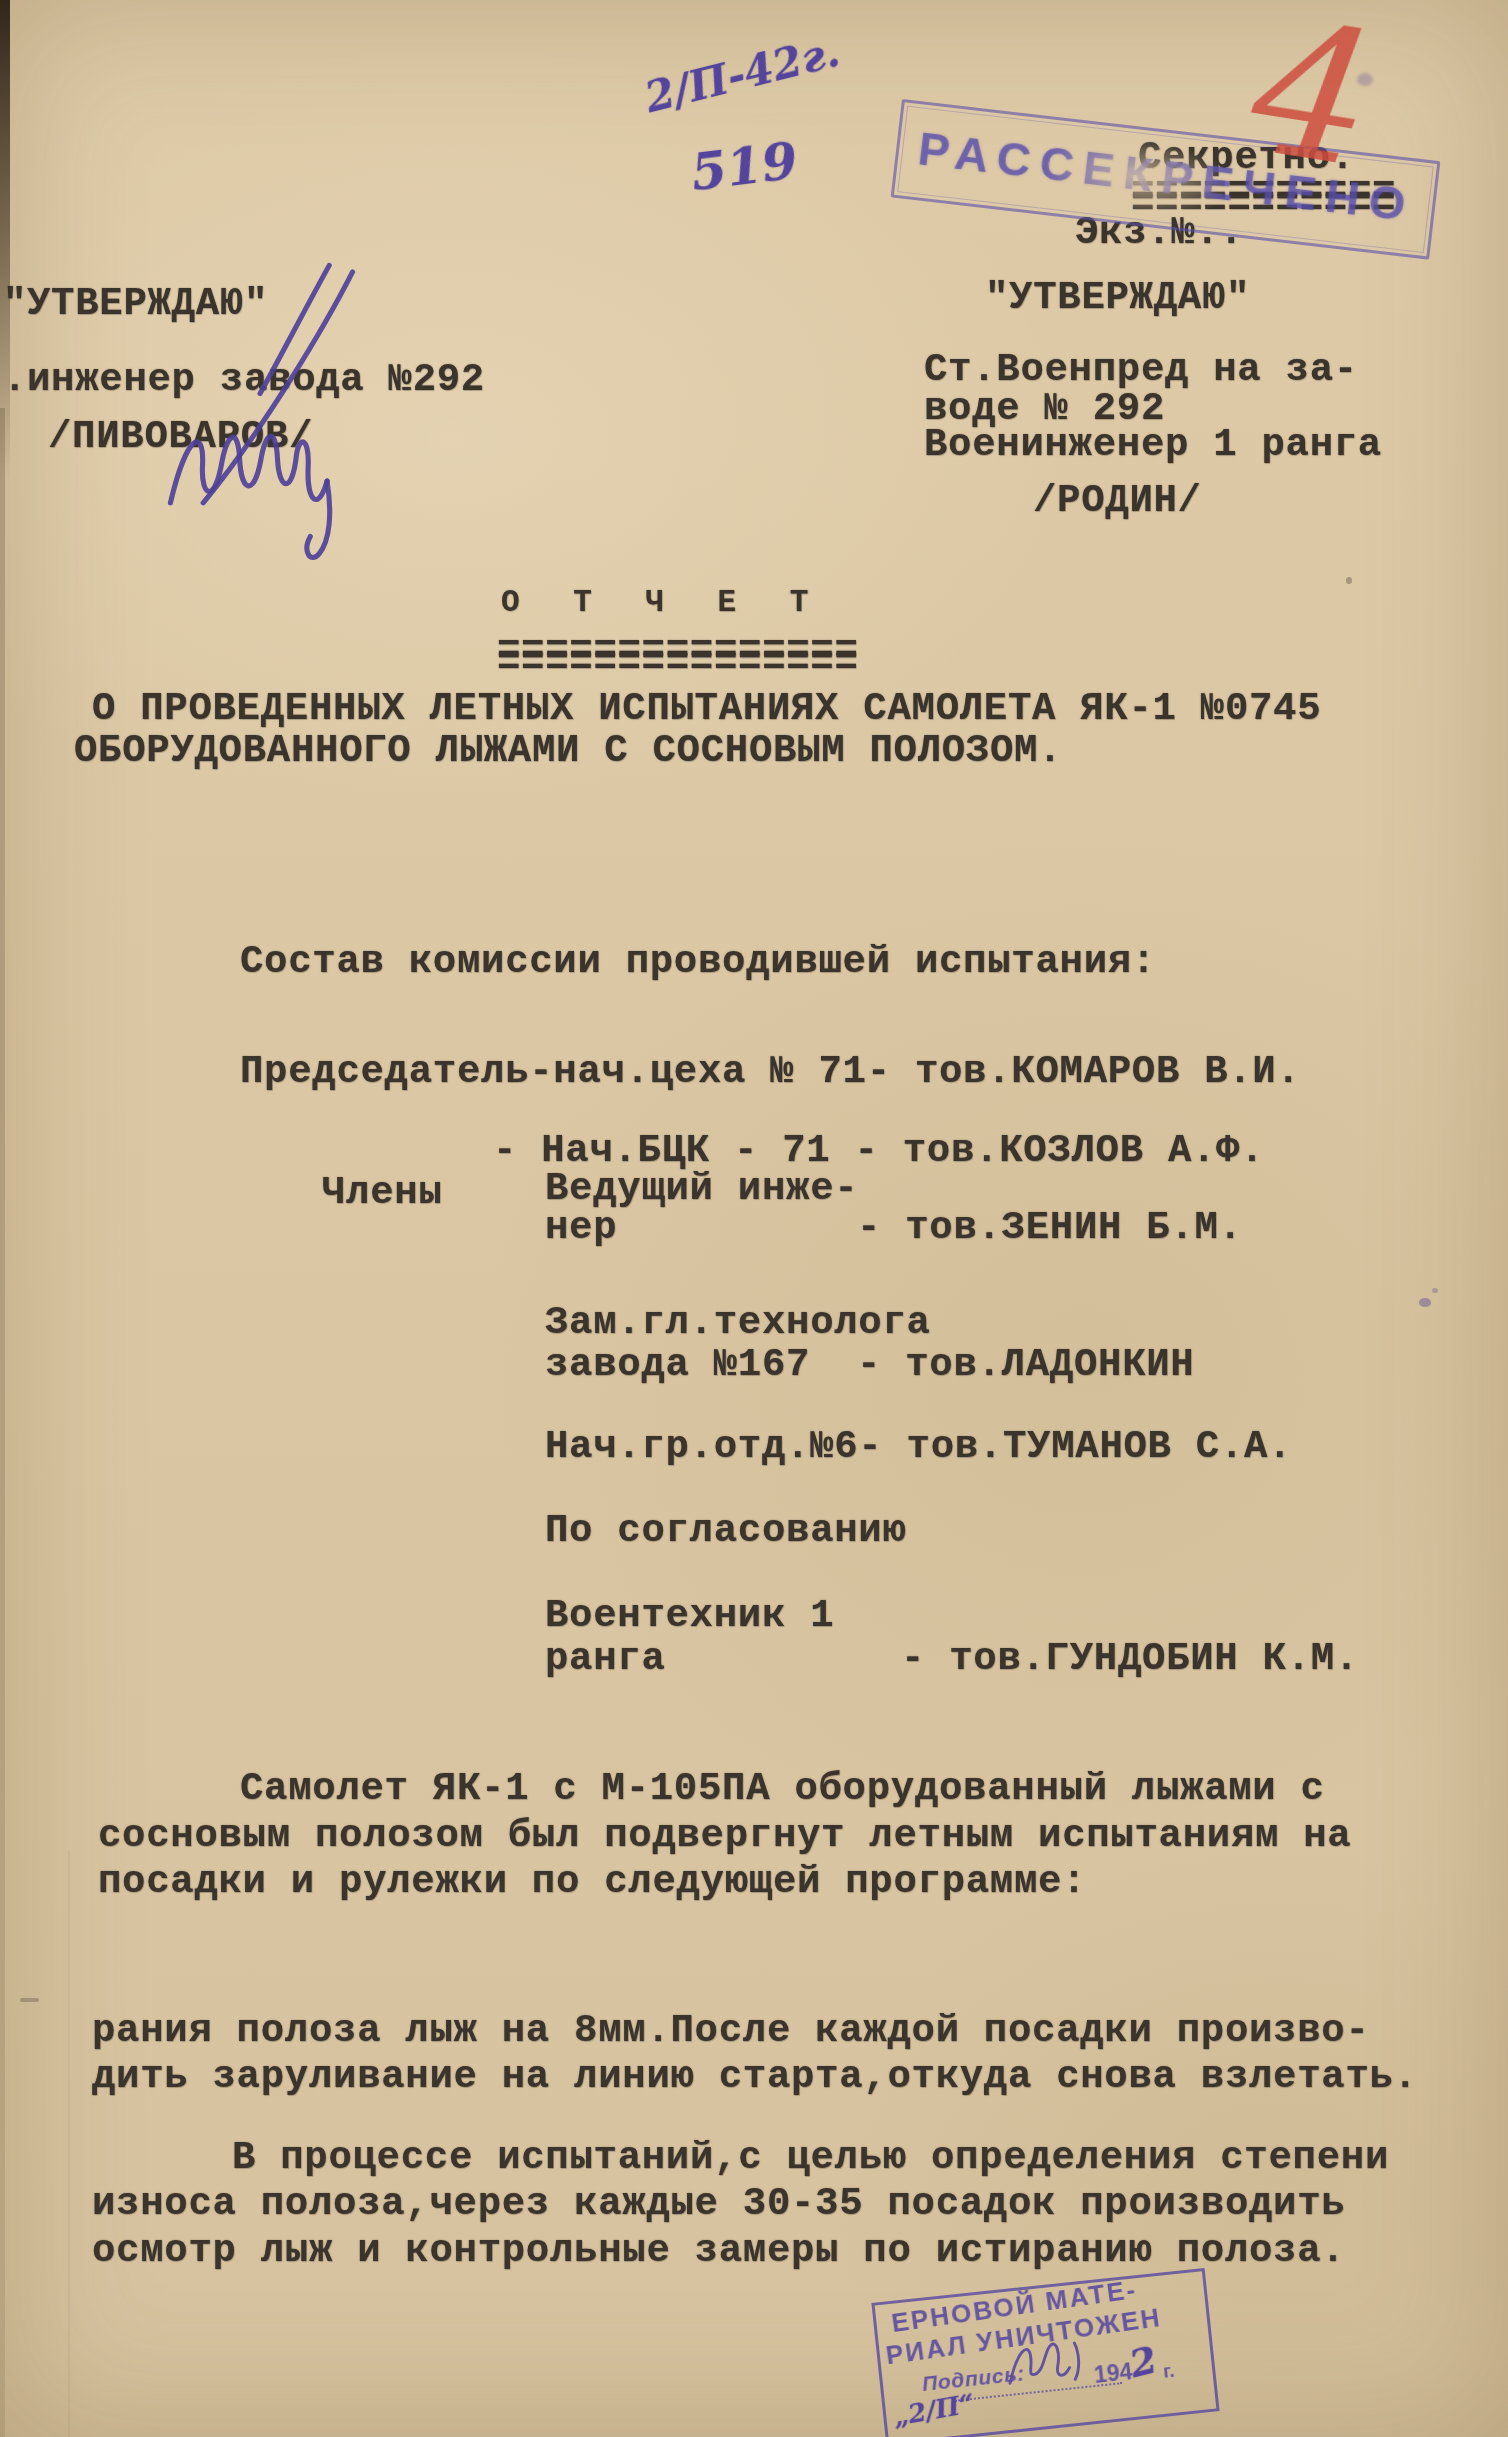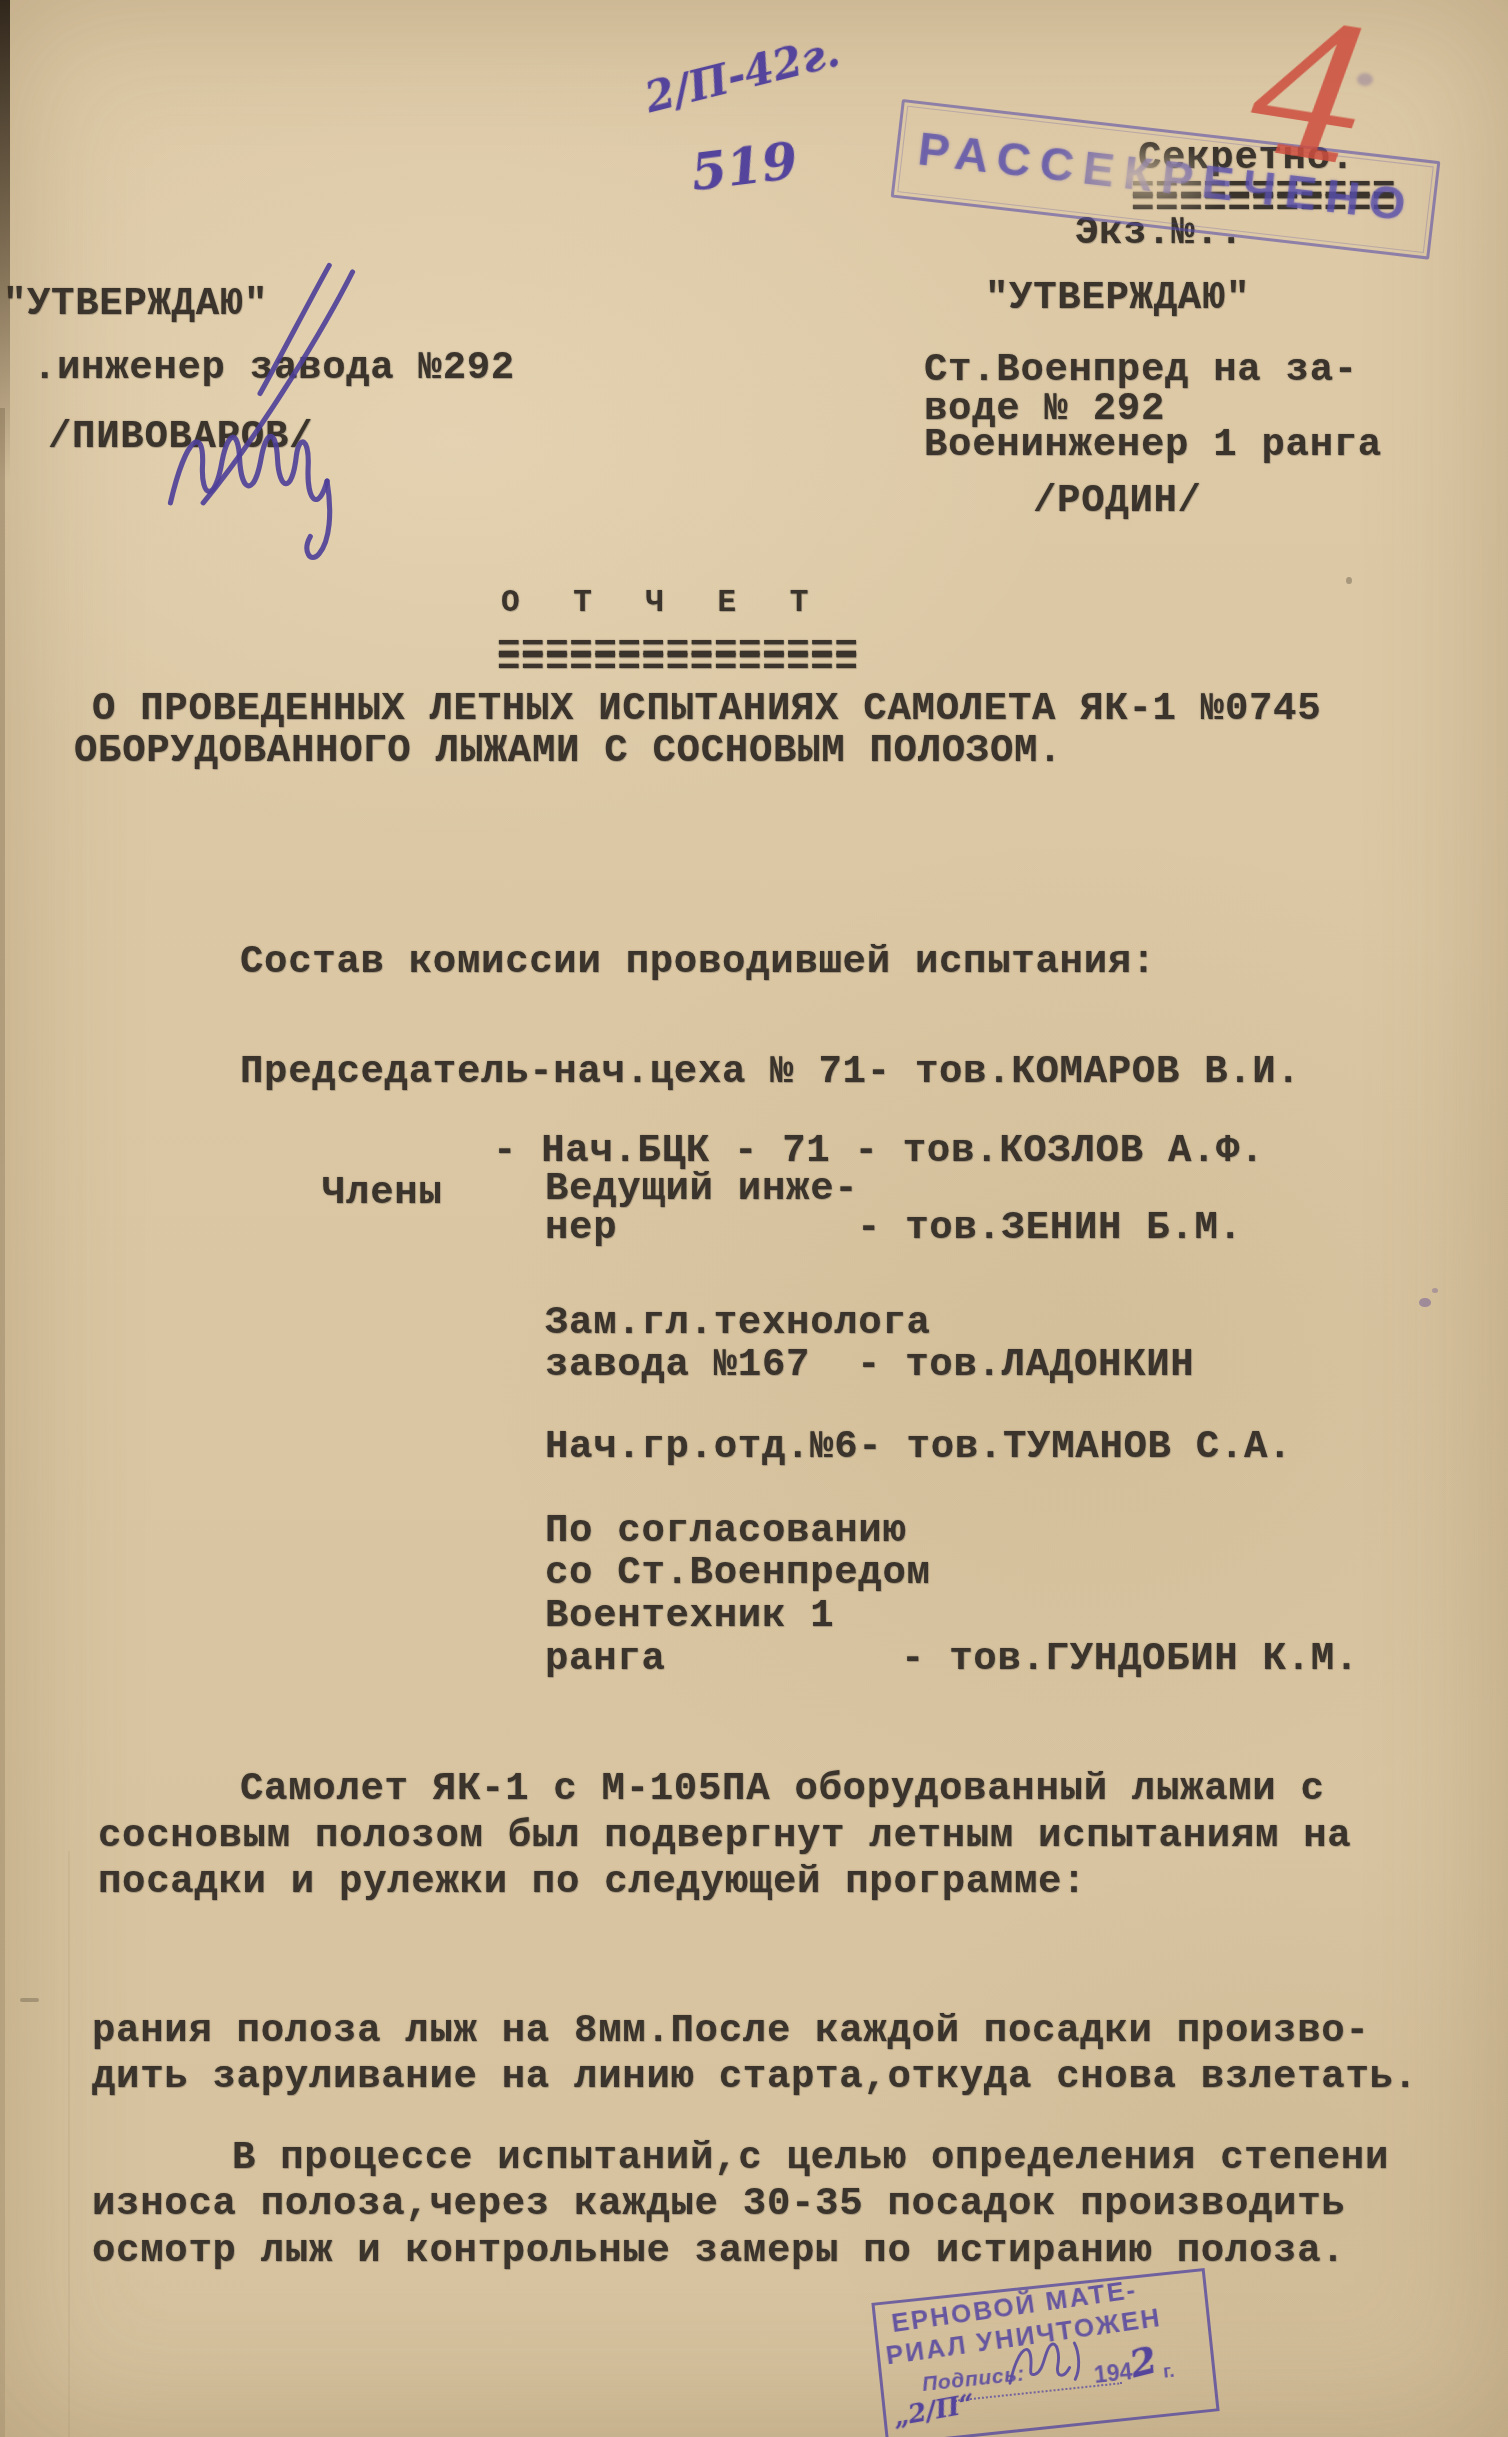--- a/index.html
+++ b/index.html
@@ -130,21 +130,21 @@
   <div class="tw" style="left:1075px;top:213px;">Экз.№..</div>
 
   <div class="rass">
     <div class="rass-label">РАССЕКРЕЧЕНО</div>
     <div class="rass-wear"></div>
   </div>
 
   <div class="red4">4</div>
 
   <div class="tw" style="left:2.9px;top:284px;">"УТВЕРЖДАЮ"</div>
-  <div class="tw" style="left:2.9px;top:348px;margin-left:30px;">.инженер завода №292</div>
+  <div class="tw" style="left:2.9px;top:360px;">.инженер завода №292</div>
   <div class="tw" style="left:48px;top:417px;">/ПИВОВАРОВ/</div>
 
   <svg class="sig" style="left:152px;top:261px;" width="219" height="306" viewBox="0 0 300 420">
     <path d="M275,15 C238,88 155,228 70,332"></path>
     <path d="M243,6 C214,58 178,128 148,182"></path>
     <path d="M25,332 C47,238 72,226 69,282 C67,324 86,334 96,274 C104,234 118,229 120,272 C122,316 140,327 150,268 C157,232 170,230 172,272 C174,314 192,322 198,266 C202,238 216,243 214,283 C212,330 228,345 240,302"></path>
     <path d="M240,302 C247,346 244,384 229,402 C217,416 206,398 217,378"></path>
   </svg>
 
   <div class="tw" style="left:985px;top:278px;">"УТВЕРЖДАЮ"</div>
@@ -170,21 +170,20 @@
   <div class="tw" style="left:545px;top:1208px;">нер</div>
   <div class="tw" style="left:857px;top:1208px;">- тов.ЗЕНИН Б.М.</div>
 
   <div class="tw" style="left:545px;top:1303px;">Зам.гл.технолога</div>
   <div class="tw" style="left:545px;top:1345px;">завода №167</div>
   <div class="tw" style="left:857px;top:1345px;">- тов.ЛАДОНКИН</div>
 
   <div class="tw" style="left:545px;top:1427px;">Нач.гр.отд.№6- тов.ТУМАНОВ С.А.</div>
 
   <div class="tw" style="left:545px;top:1511px;">По согласованию</div>
-  <div class="tw" style="left:545px;top:1553px;">со Ст.Военпредом</div>
   <div class="tw" style="left:545px;top:1596px;">Воентехник 1</div>
   <div class="tw" style="left:545px;top:1639px;">ранга</div>
   <div class="tw" style="left:857px;top:1639px;margin-left:44px;">- тов.ГУНДОБИН К.М.</div>
 
   <div class="tw" style="left:240px;top:1769px;">Самолет ЯК-1 с М-105ПА оборудованный лыжами с</div>
   <div class="tw" style="left:98px;top:1816px;">сосновым полозом был подвергнут летным испытаниям на</div>
   <div class="tw" style="left:98px;top:1862px;">посадки и рулежки по следующей программе:</div>
 
   <div class="tw" style="left:92px;top:2011px;">рания полоза лыж на 8мм.После каждой посадки произво-</div>
   <div class="tw" style="left:92px;top:2057px;">дить заруливание на линию старта,откуда снова взлетать.</div>

